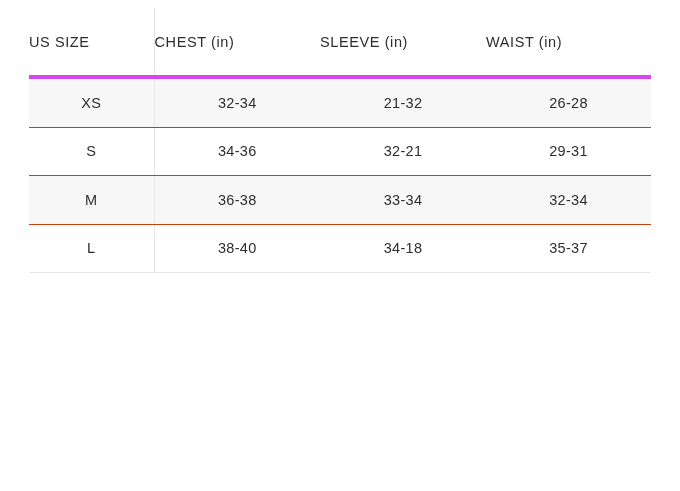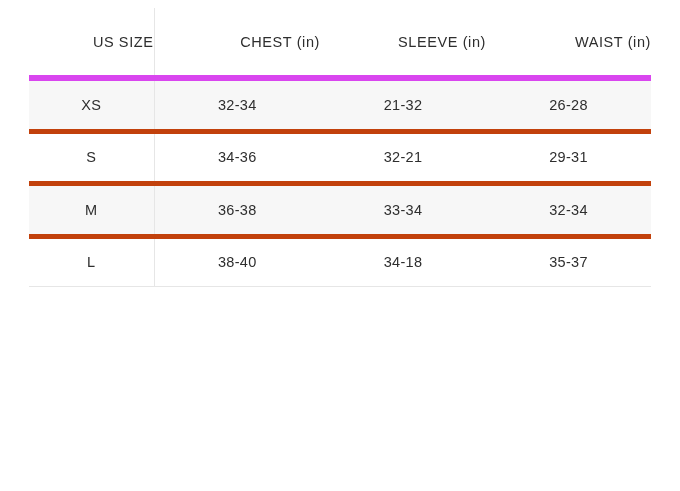--- a/index.html
+++ b/index.html
@@ -35,37 +35,37 @@
   .size-table col.c0 { width: 125px; }
   .size-table col.c1 { width: 166px; }
   .size-table col.c2 { width: 166px; }
   .size-table col.c3 { width: 165px; }
 
   .size-table thead th {
     font-weight: 400;
     font-size: 14.5px;
     letter-spacing: 0.6px;
     color: #2e2e2e;
-    text-align: right;
+    text-align: left;
     padding: 0;
     height: 67px;
     vertical-align: middle;
-    border-bottom: 6px solid #d946ef;
+    border-bottom: 4px solid #d946ef;
     background: #ffffff;
   }
 
   .size-table tbody td {
     font-size: 14.5px;
     letter-spacing: 0.3px;
     color: #2e2e2e;
     text-align: center;
     padding: 0;
     height: 47.5px;
     vertical-align: middle;
-    border-bottom: 5px solid #c2410c;
+    border-bottom: 1px solid #c2410c;
   }
 
   .size-table tbody tr.odd td {
     background: #f7f7f7;
   }
   .size-table tbody tr.even td {
     background: #ffffff;
   }
 
   

